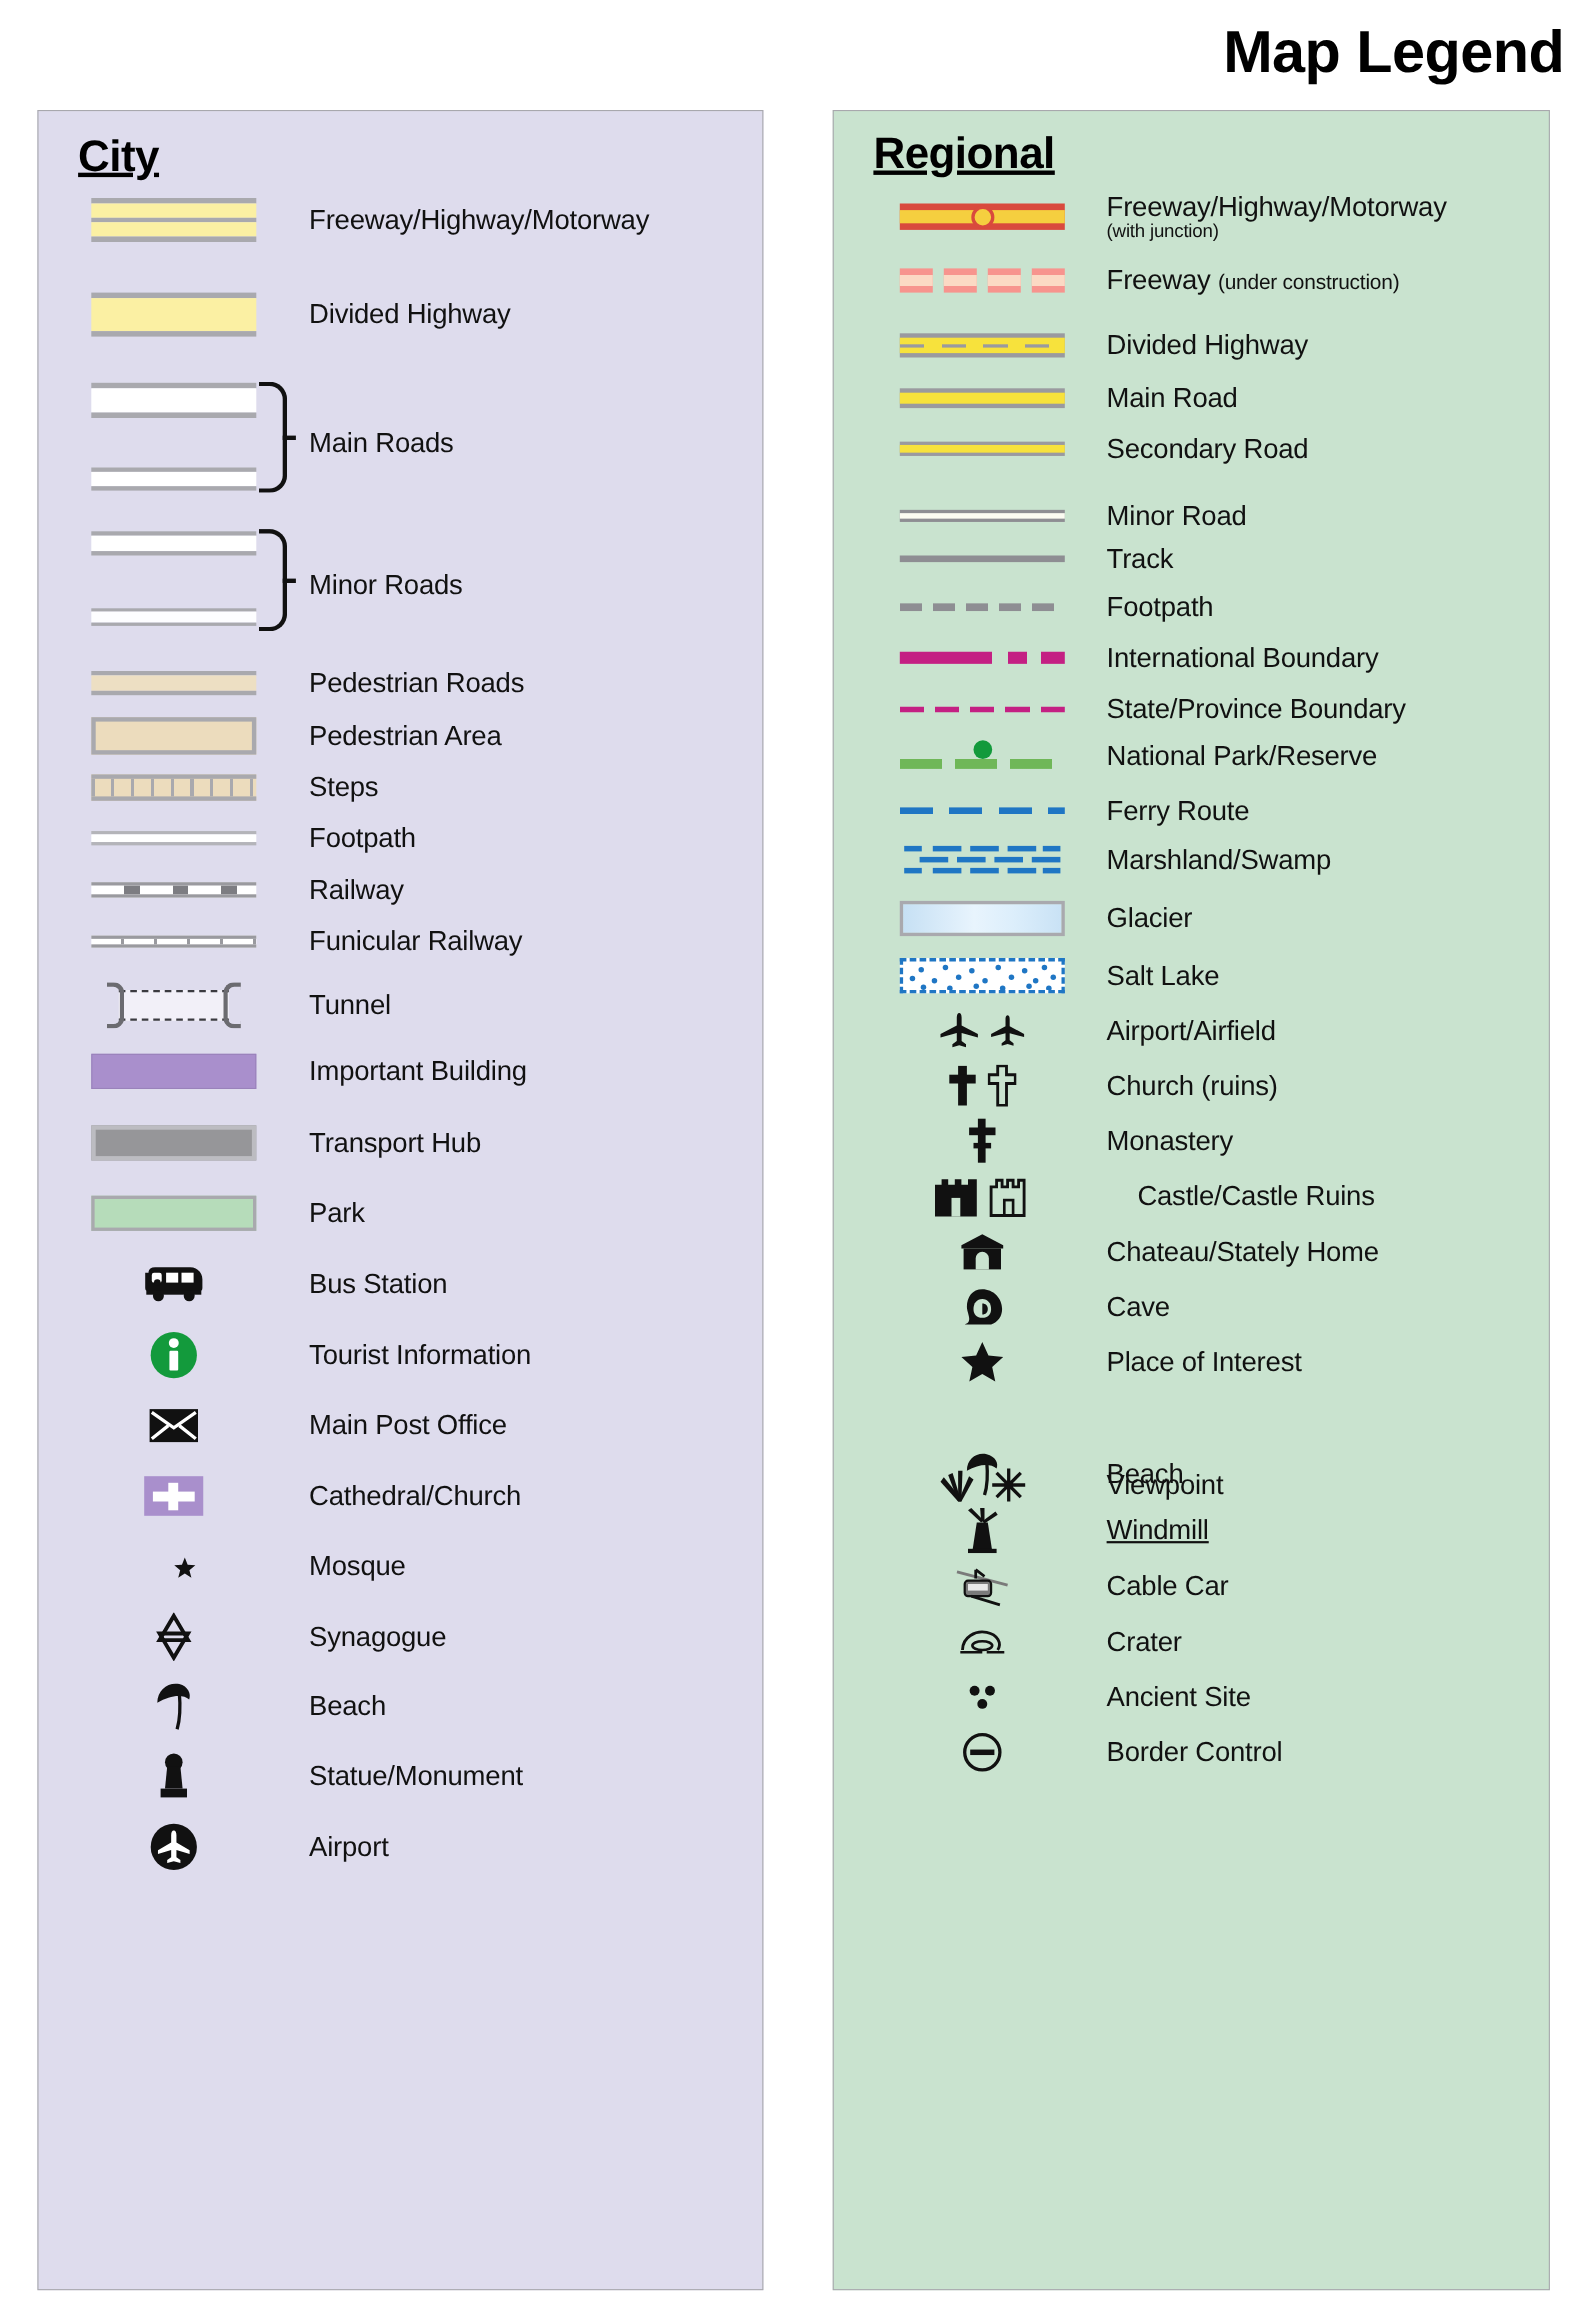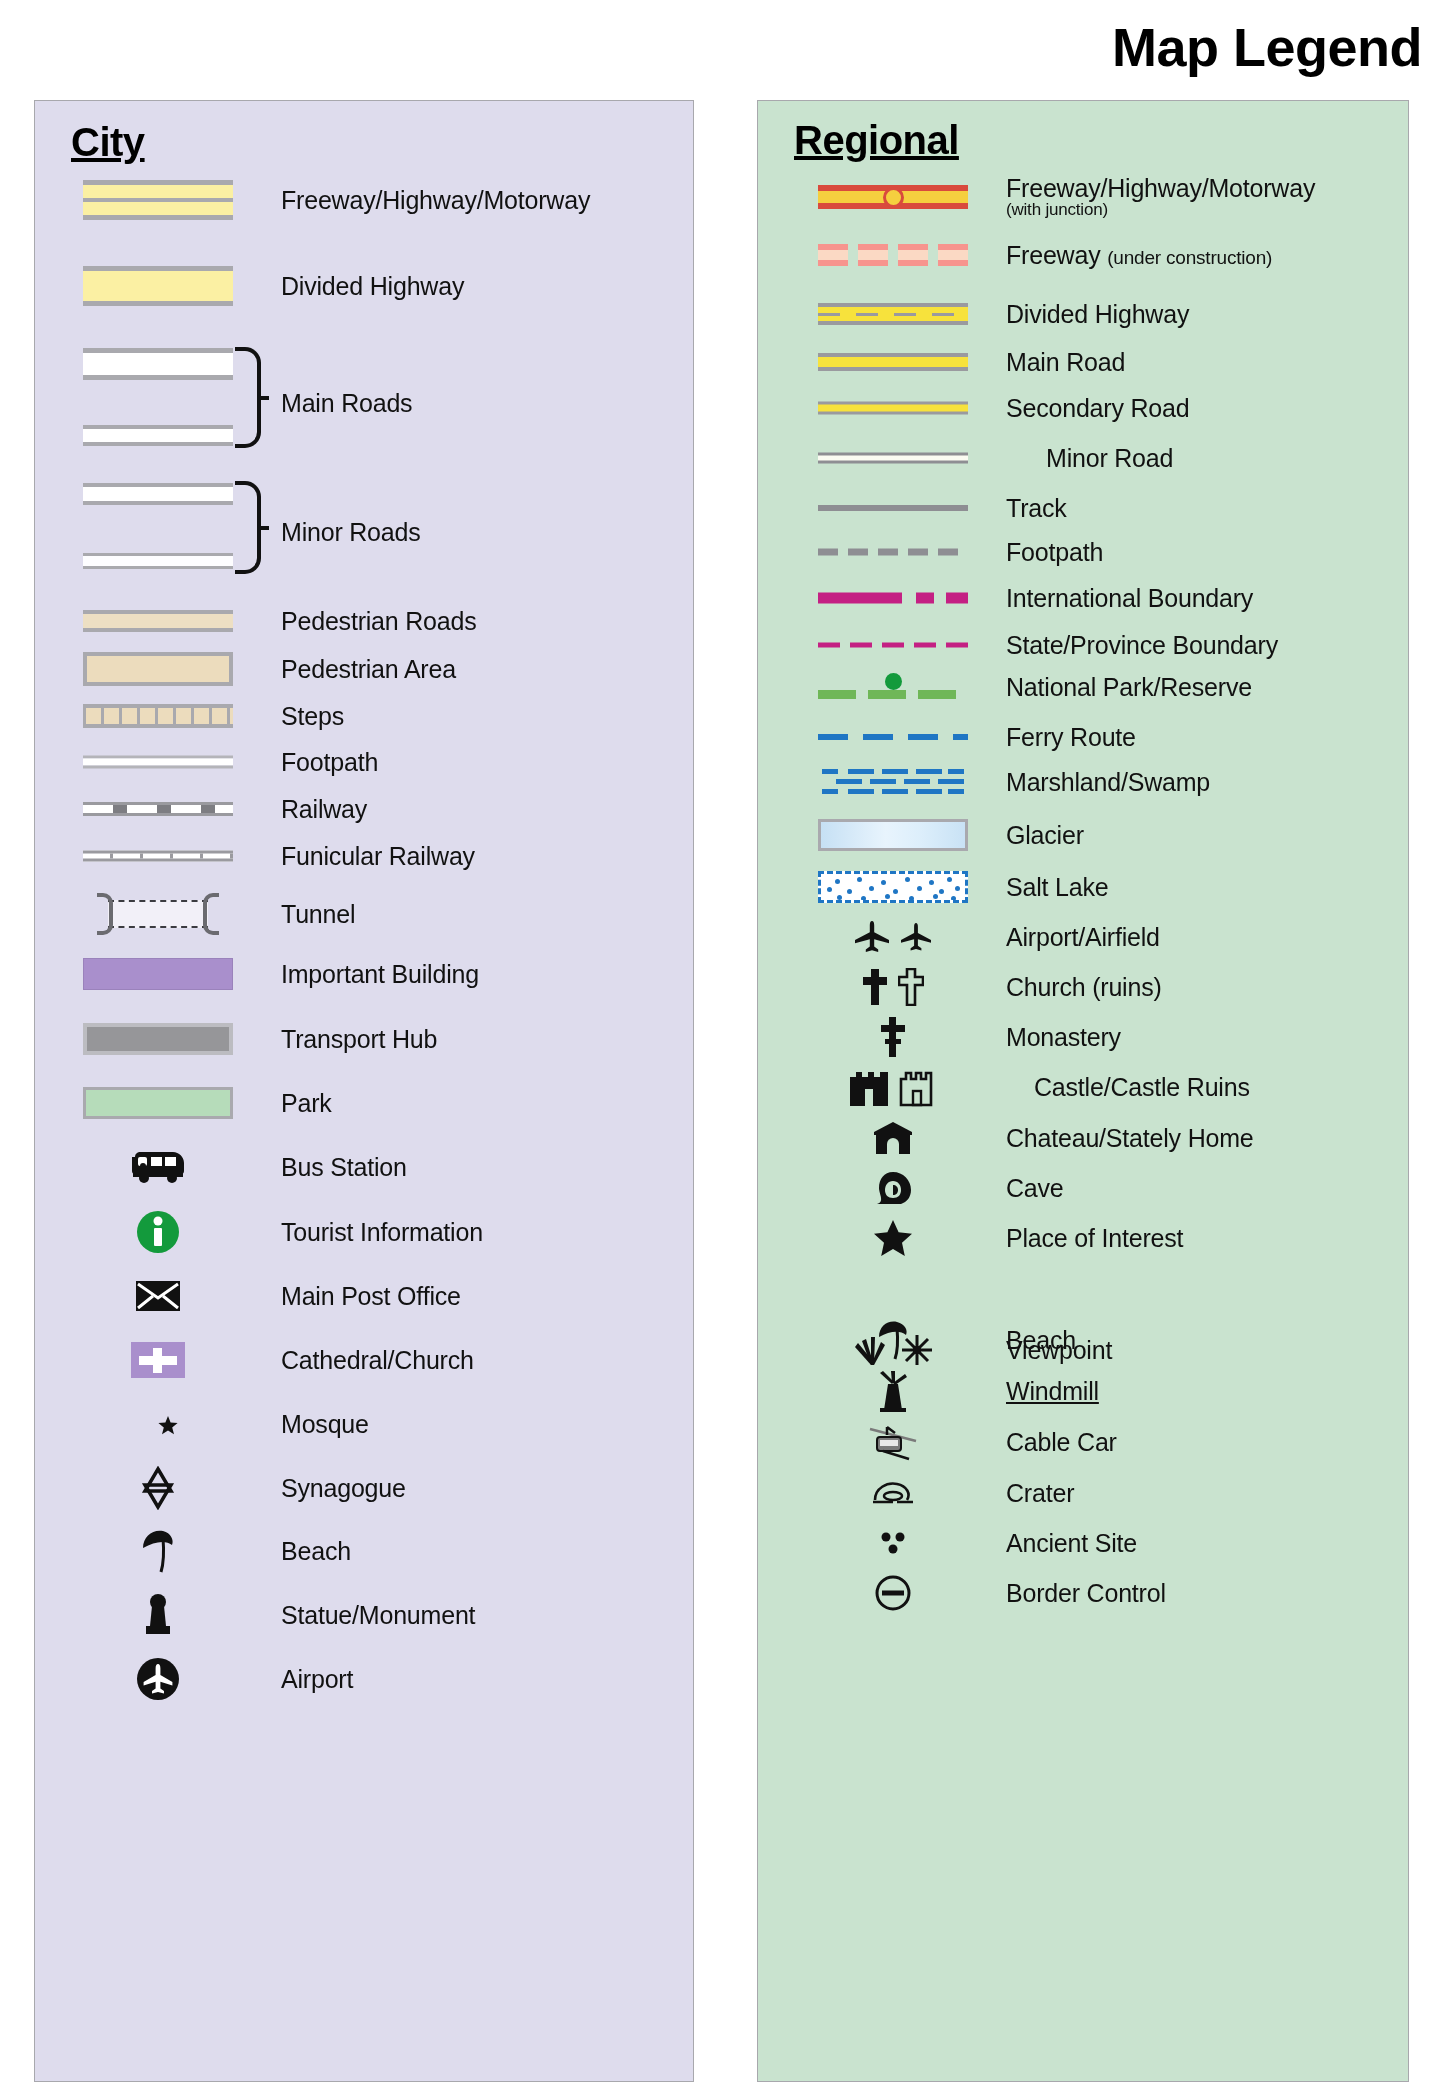--- a/index.html
+++ b/index.html
@@ -646,21 +646,21 @@
     <div class="row" style="left:60px; top:284px;">
       <div class="sym">
         <div class="symwrap r-secondary">
             <div class="casing"></div>
             <div class="fill"></div>
           </div>
       </div>
       <div class="label" style="margin-left:38px;">Secondary Road</div>
     </div>
 
-    <div class="row" style="left:60px; top:334px;gap:40px;">
+    <div class="row" style="left:60px; top:345px;">
       <div class="sym">
         <div class="symwrap r-minor">
             <div class="casing"></div>
             <div class="fill"></div>
           </div>
       </div>
       <div class="label" style="margin-left:38px;">Minor Road</div>
     </div>
 
     <div class="row" style="left:60px; top:384px;">

